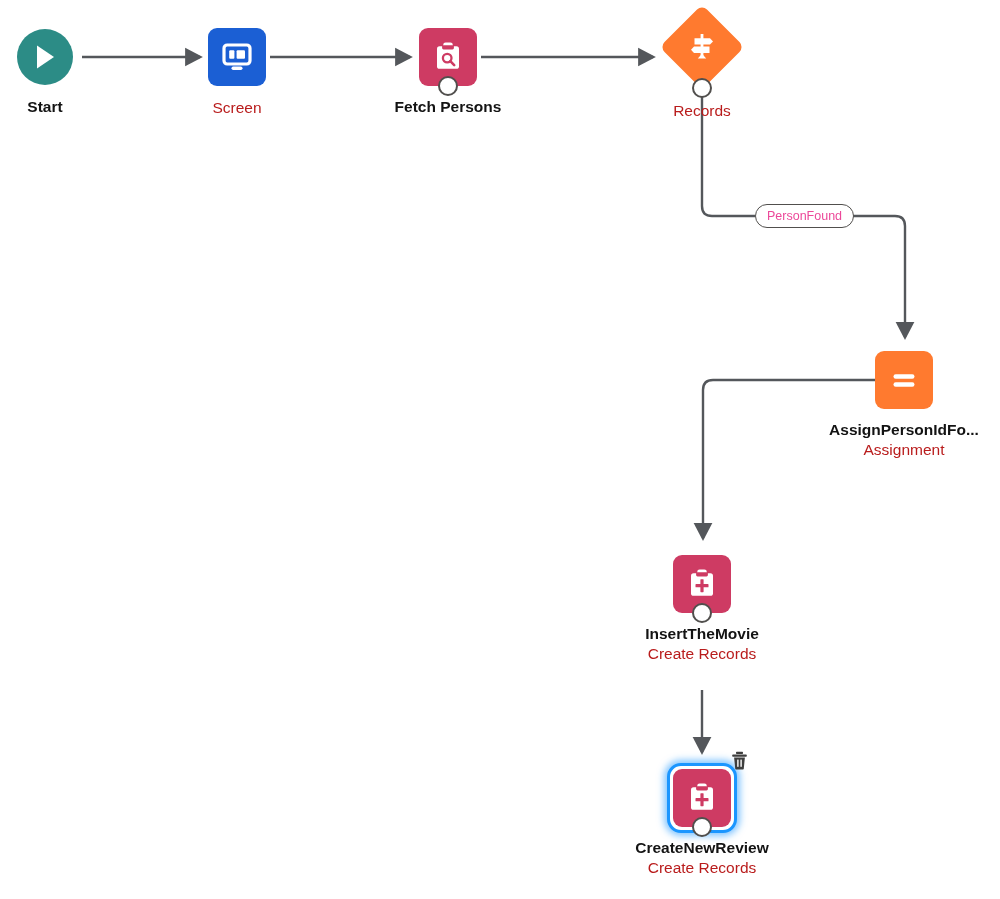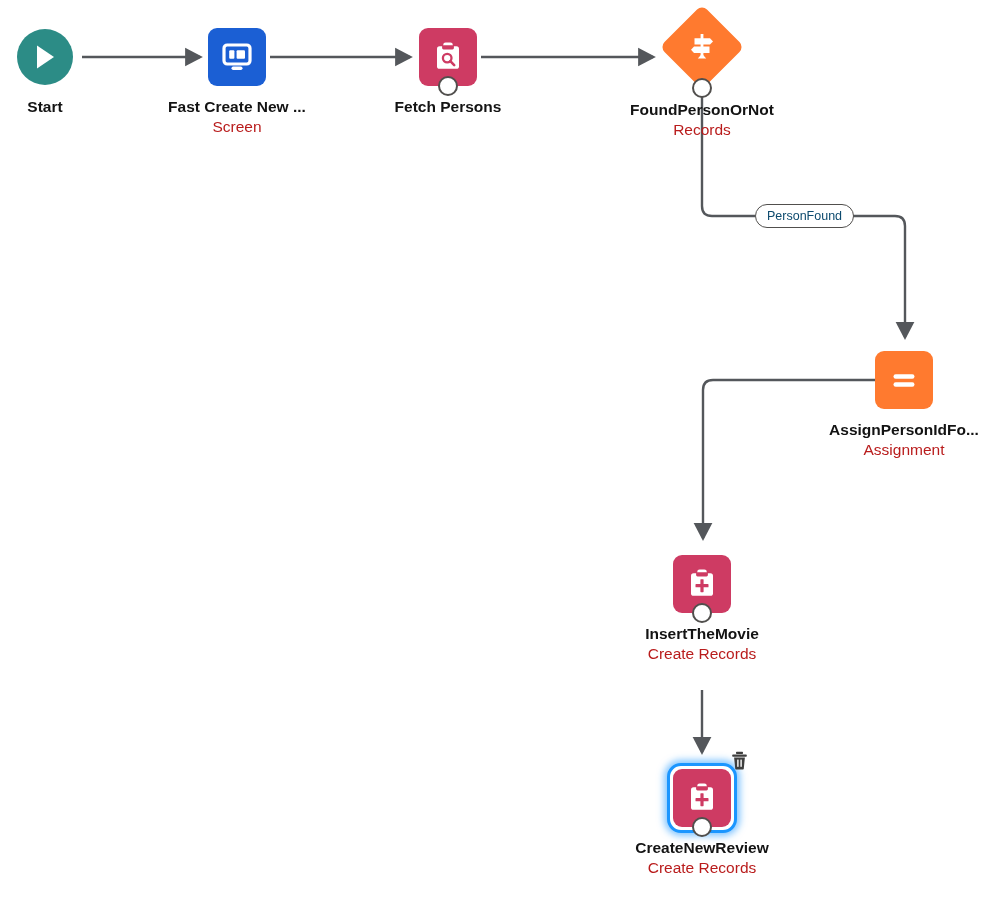--- a/index.html
+++ b/index.html
@@ -169,21 +169,21 @@
     position: absolute;
     height: 24px;
     padding: 0 11px;
     border: 1.6px solid #514F4D;
     border-radius: 13px;
     background: #ffffff;
     display: flex;
     align-items: center;
     justify-content: center;
     font-size: 12.5px;
-    color: #0c4a6e;
+    color: #ec4899;
     white-space: nowrap;
     box-sizing: border-box;
   }
 </style>
 </head>
 <body>
 
 <div id="canvas">
 
   <svg id="connectors" viewBox="0 0 1000 899" width="1000" height="899">
@@ -224,21 +224,20 @@
       <div class="tile" style="background:#1B5FD4;">
         <svg width="34" height="34" viewBox="0 0 34 34">
           <rect x="4" y="5" width="26" height="19" rx="3.2" fill="none" stroke="#ffffff" stroke-width="3.2"></rect>
           <rect x="9.2" y="10.2" width="5.2" height="8.6" rx="1.1" fill="#ffffff"></rect>
           <rect x="16.6" y="10.2" width="8.4" height="8.6" rx="1.1" fill="#ffffff"></rect>
           <rect x="11.5" y="26.6" width="11" height="3.4" rx="1.7" fill="#ffffff"></rect>
         </svg>
       </div>
     </div>
     <div class="labels" style="top:40px;">
-      <div class="label-title">Fast Create New ...</div>
       <div class="label-sub">Screen</div>
     </div>
   </div>
 
   <div class="node" style="left:448px; top:57px;">
     <div class="node-shape-wrap">
       <div class="tile" style="background:#CE3B63;">
         <svg width="34" height="34" viewBox="0 0 34 34">
           <rect x="6" y="6.2" width="22" height="22.6" rx="2.6" fill="#ffffff"></rect>
           <rect x="12.2" y="2.6" width="9.6" height="6.4" rx="2.4" fill="#ffffff"></rect>
@@ -261,21 +260,20 @@
         <svg width="32" height="32" viewBox="0 0 32 32">
           <rect x="14.6" y="3" width="2.8" height="24" fill="#ffffff"></rect>
           <path d="M8.5,7.2 L24,7.2 L27,10.4 L24,13.6 L8.5,13.6 Z" fill="#ffffff"></path>
           <path d="M23.5,15.6 L8,15.6 L5,18.8 L8,22 L23.5,22 Z" fill="#ffffff"></path>
           <path d="M16,22.8 L20.2,27.6 L11.8,27.6 Z" fill="#ffffff"></path>
         </svg>
       </div>
     </div>
     <div class="handle" style="top:31px;"></div>
     <div class="labels" style="top:53px;">
-      <div class="label-title">FoundPersonOrNot</div>
       <div class="label-sub">Records</div>
     </div>
   </div>
 
   <div class="branch-pill" style="left:755px; top:204px;">
     <span>PersonFound</span>
   </div>
 
   <div class="node" style="left:904px; top:380px;">
     <div class="node-shape-wrap">

